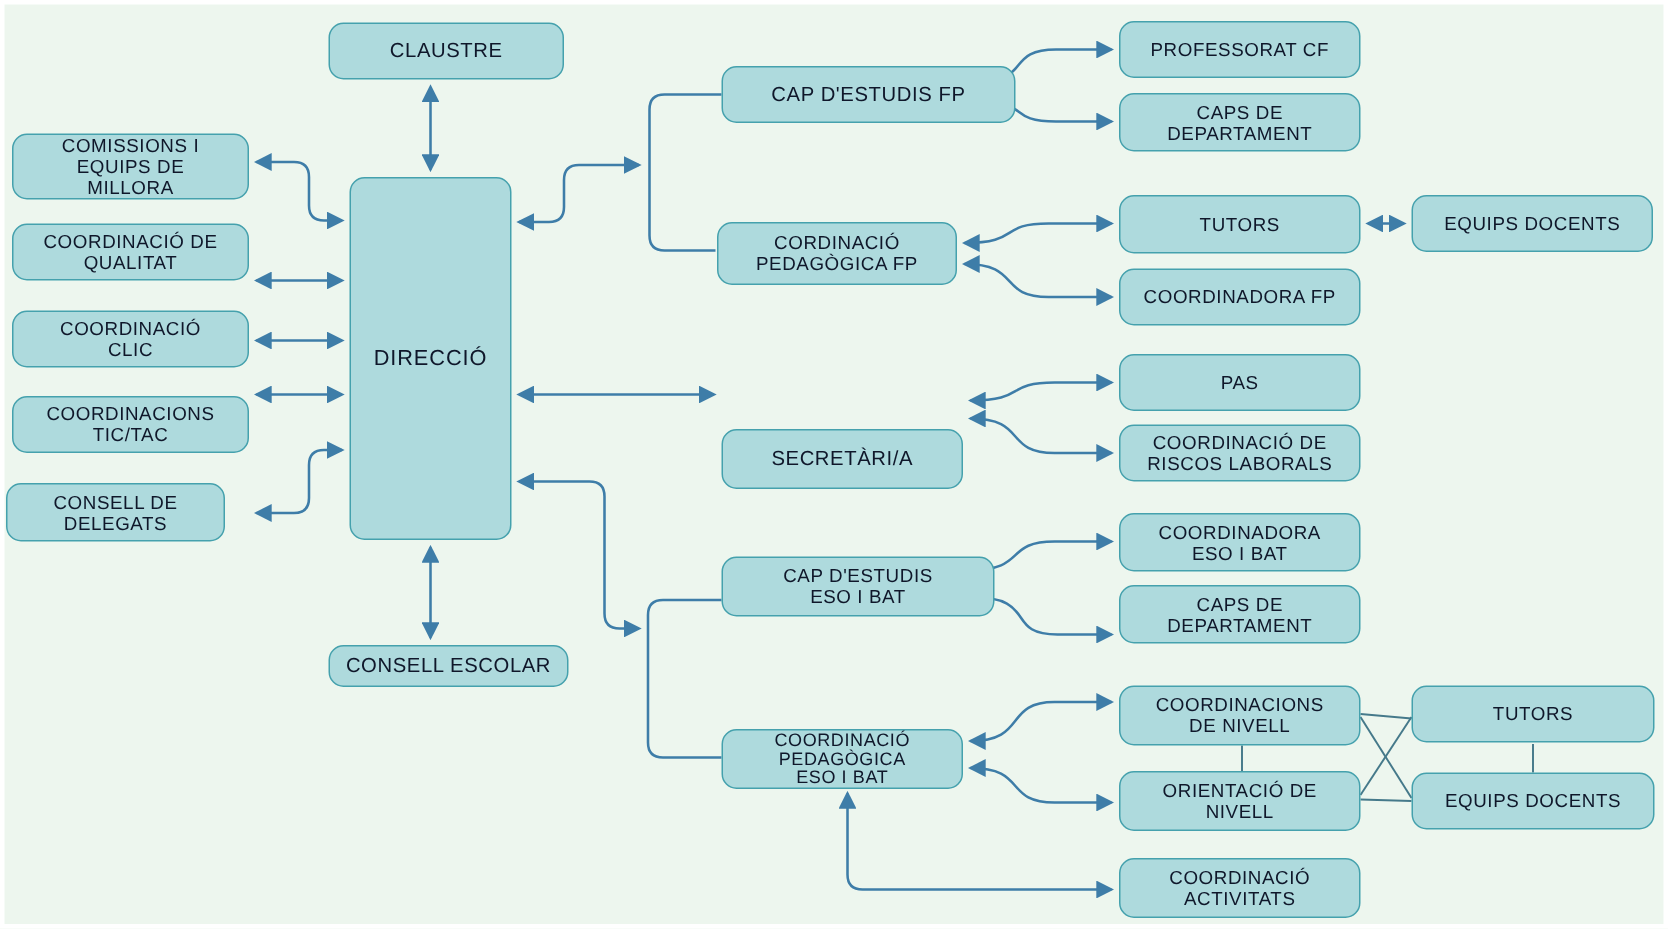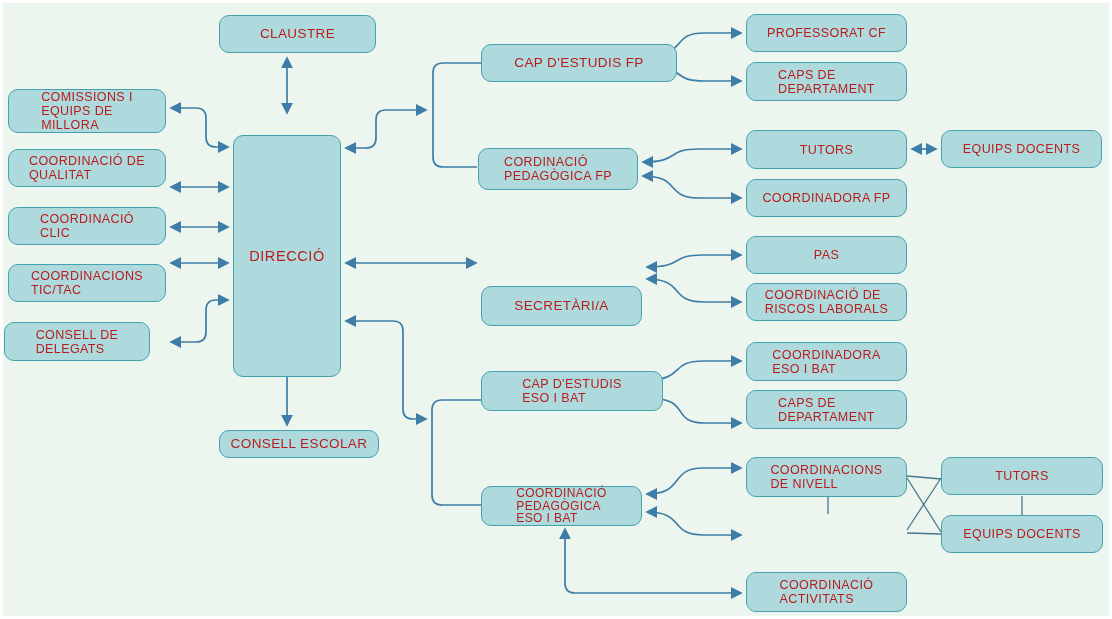--- a/index.html
+++ b/index.html
@@ -14,25 +14,25 @@
     background:#edf6ee;
     box-shadow:inset 0 0 0 3px #ffffff;
   }
   .edges{position:absolute;left:0;top:0;width:1112px;height:619px;pointer-events:none;}
   .node{
     position:absolute;box-sizing:border-box;
     background:#aedadd;
     border:1.6px solid #45a1ad;
     border-radius:10px;
     display:flex;align-items:center;justify-content:center;
-    text-align:left;white-space:pre-line;
-    color:#b91c1c;font-size:12.5px;line-height:1.12;letter-spacing:.4px;
+    text-align:center;white-space:pre-line;
+    color:#0f172a;font-size:12.5px;line-height:1.12;letter-spacing:.4px;
   }
   .node.lg{font-size:13.5px;}
-  .node.xl{font-size:14.5px;letter-spacing:.6px;margin-top:17px;}
+  .node.xl{font-size:14.5px;letter-spacing:.6px;}
   .node.sm{font-size:12px;line-height:1.08;}
 </style>
 </head>
 <body>
 
 <div class="canvas">
 
   <svg class="edges" width="1112" height="619" viewBox="0 0 1112 619" xmlns="http://www.w3.org/2000/svg">
     <defs>
       <marker id="ah" viewBox="0 0 10 10" refX="8.5" refY="5" markerWidth="7" markerHeight="7" orient="auto-start-reverse">
@@ -109,18 +109,20 @@
   <div class="node" style="left:746px;top:179px;width:161px;height:38px;">COORDINADORA FP</div>
   <div class="node" style="left:746px;top:236px;width:161px;height:38px;">PAS</div>
   <div class="node" style="left:746px;top:283px;width:161px;height:38px;">COORDINACIÓ DE
 RISCOS LABORALS</div>
   <div class="node" style="left:746px;top:342px;width:161px;height:39px;">COORDINADORA
 ESO I BAT</div>
   <div class="node" style="left:746px;top:390px;width:161px;height:39px;">CAPS DE
 DEPARTAMENT</div>
   <div class="node" style="left:746px;top:457px;width:161px;height:40px;">COORDINACIONS
 DE NIVELL</div>
+  <div class="node" style="left:746px;top:514px;width:161px;height:40px;">ORIENTACIÓ DE
+NIVELL</div>
   <div class="node" style="left:941px;top:457px;width:162px;height:38px;">TUTORS</div>
   <div class="node" style="left:941px;top:515px;width:162px;height:38px;">EQUIPS DOCENTS</div>
   <div class="node" style="left:746px;top:572px;width:161px;height:40px;">COORDINACIÓ
 ACTIVITATS</div>
 
 </div>
 
 </body></html>

